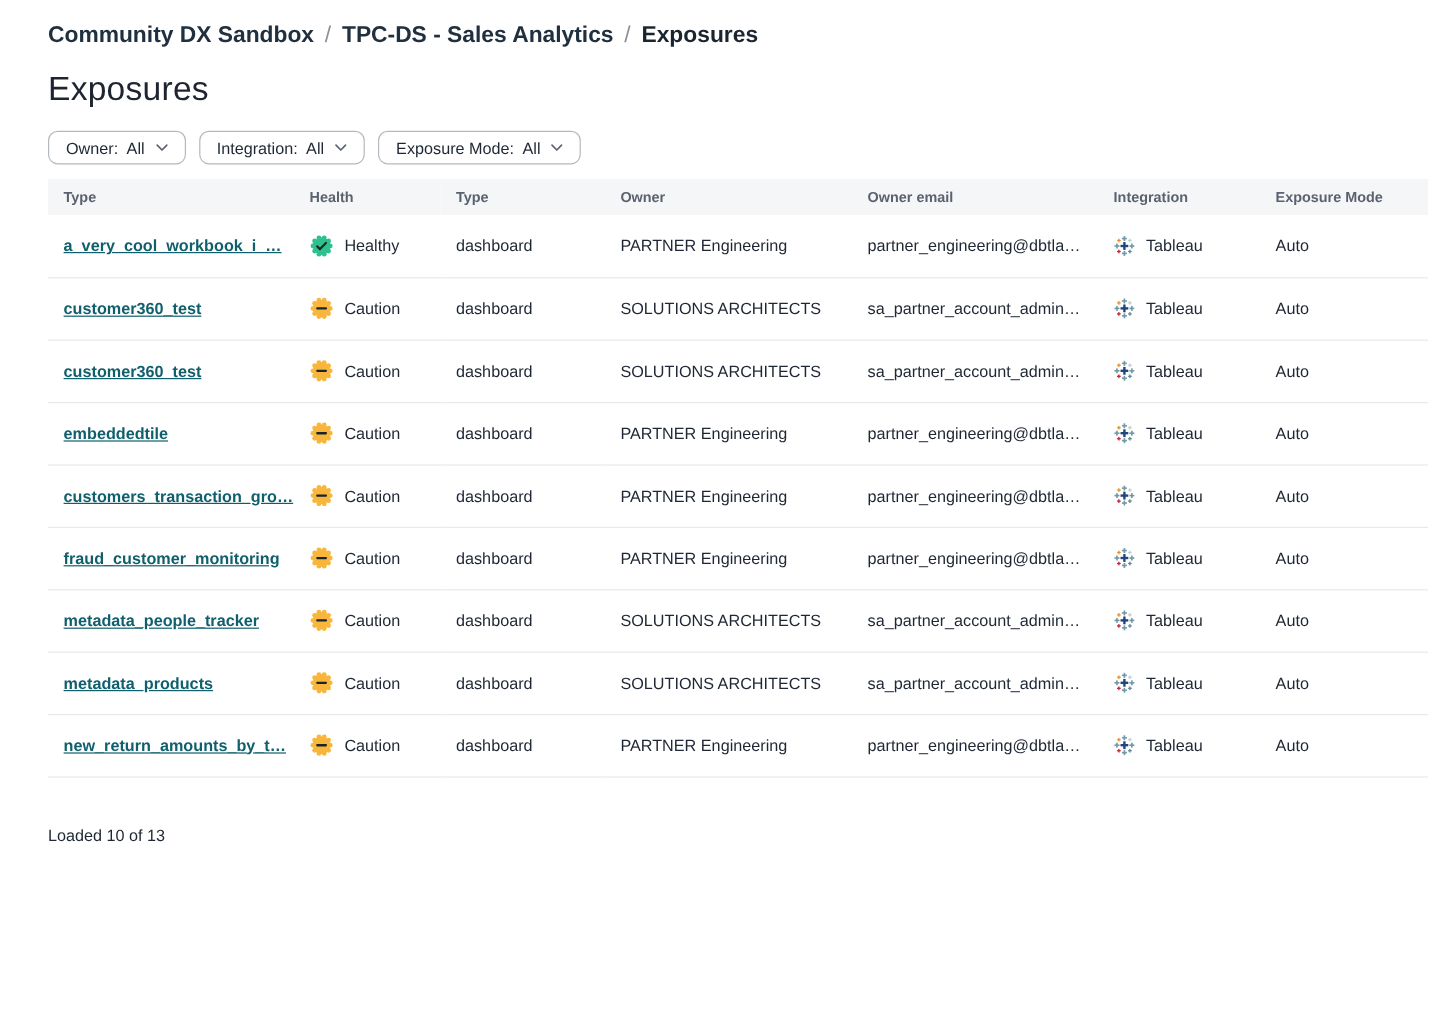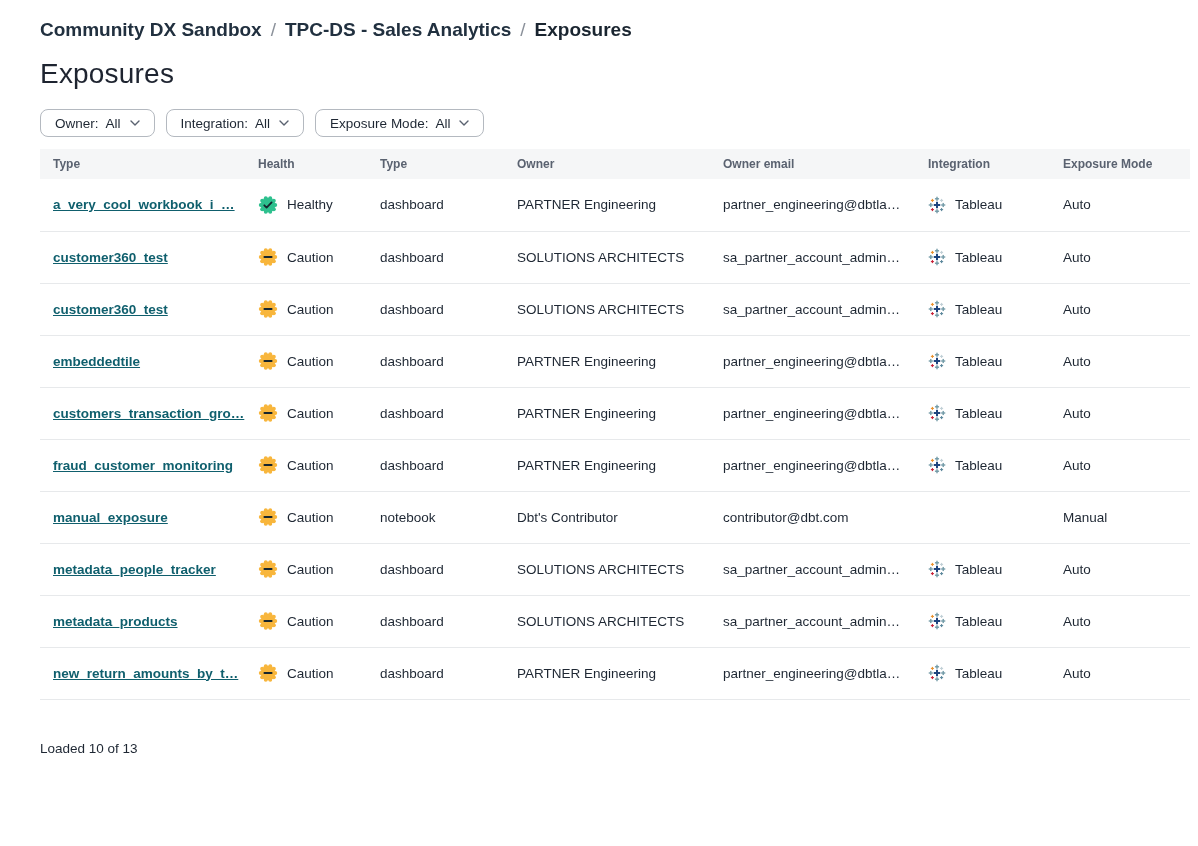--- a/index.html
+++ b/index.html
@@ -308,41 +308,20 @@
               <span class="with-icon">
             <svg width="18" height="18">
                   <use href="#tableau"></use>
                 </svg>
             <span>Tableau</span>
               </span>
             </td>
           <td>Auto</td>
         </tr>
         <tr>
-          <td><a href="#" class="name-link">manual_exposure</a></td>
-          <td>
-              <span class="with-icon">
-            <svg class="health-badge caution" width="20" height="20">
-                  <use href="#seal-minus"></use>
-                </svg>
-            <span>Caution</span>
-              </span>
-            </td>
-          <td>notebook</td>
-          <td>Dbt's Contributor</td>
-          <td>contributor@dbt.com</td>
-          <td>
-              <span class="with-icon">
-
-            <span></span>
-              </span>
-            </td>
-          <td>Manual</td>
-        </tr>
-        <tr>
           <td><a href="#" class="name-link">metadata_people_tracker</a></td>
           <td>
               <span class="with-icon">
             <svg class="health-badge caution" width="20" height="20">
                   <use href="#seal-minus"></use>
                 </svg>
             <span>Caution</span>
               </span>
             </td>
           <td>dashboard</td>

